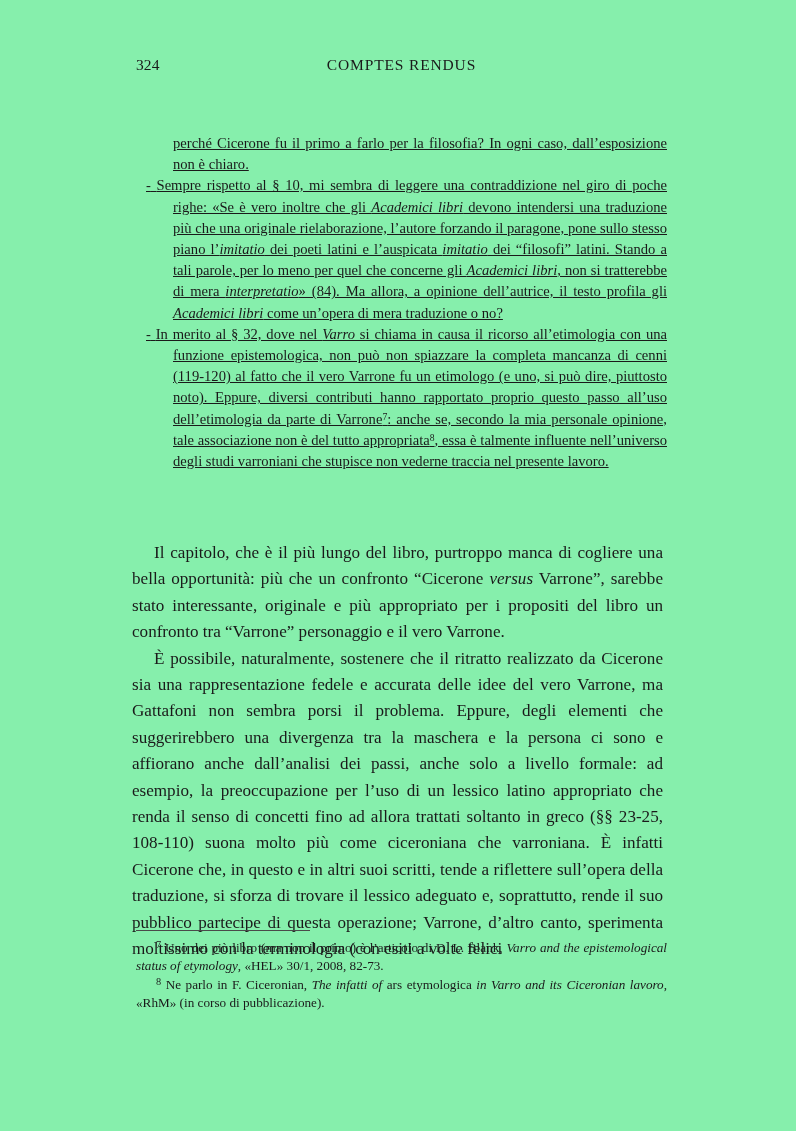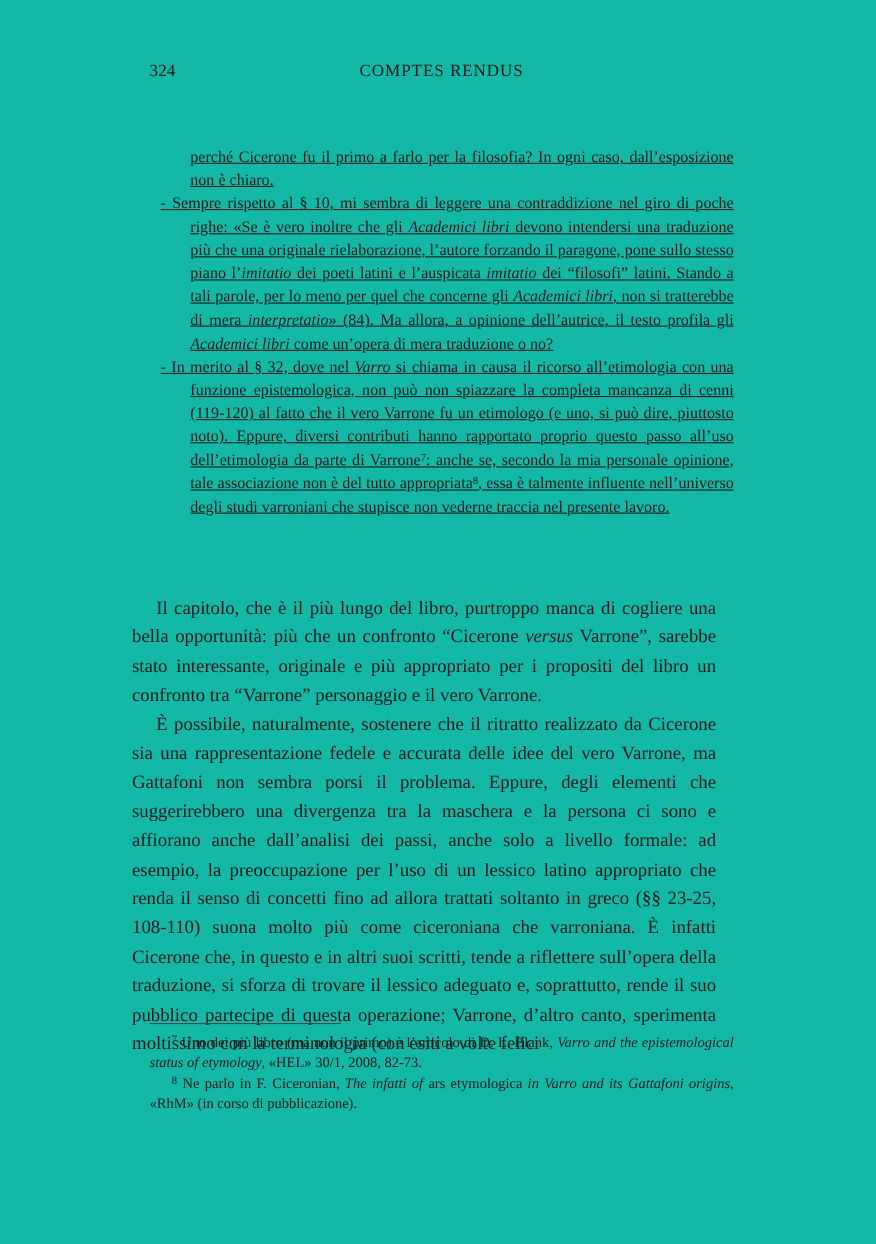--- a/index.html
+++ b/index.html
@@ -8,21 +8,21 @@
     background: #ffffff;
   }
   body {
     font-family: "Liberation Serif", "DejaVu Serif", serif;
     color: #1a1a1a;
   }
   .page {
     position: relative;
     width: 796px;
     height: 1131px;
-    background: #14b8a6;
+    background: #86efac;
     overflow: hidden;
     box-sizing: border-box;
   }
 
   
   .running-head {
     position: absolute;
     top: 56px;
     left: 136px;
     width: 531px;
@@ -70,21 +70,21 @@
     text-indent: -27px;
   }
   .quote-block p:last-child {
     text-align: justify;
   }
 
   
   .body-block {
     position: absolute;
     top: 540px;
-    left: 120px;
+    left: 132px;
     width: 531px;
     font-size: 17.1px;
     line-height: 26.4px;
     text-align: justify;
     text-justify: inter-word;
   }
   .body-block p {
     margin: 0;
     text-indent: 22px;
   }
@@ -151,17 +151,17 @@
     <p><span>È possibile, naturalmente, sostenere che il ritratto realizzato da Cicerone sia una rappresentazione fedele e accurata delle idee del vero Varrone, ma Gattafoni non sembra porsi il problema. Eppure, degli elementi che suggerirebbero una divergenza tra la maschera e la persona ci sono e affiorano anche dall’analisi dei passi, anche solo a livello formale: ad esempio, la preoccupazione per l’uso di un lessico latino appropriato che renda il senso di concetti fino ad allora trattati soltanto in greco (§§ 23-25, 108-110) suona molto più come ciceroniana che varroniana. È infatti Cicerone che, in questo e in altri suoi scritti, tende a riflettere sull’opera della traduzione, si sforza di trovare il lessico adeguato e, soprattutto, rende il suo pubblico partecipe di questa operazione; Varrone, d’altro canto, sperimenta moltissimo con la terminologia (con esiti a volte felici</span></p>
 
   </div>
 
   <div class="footnote-area">
 
     <div class="footnote-rule"></div>
 
     <p><span class="fn-mark">7</span><span> Uno dei più libro (ma non il primo) è l’articolo di D. L. Blank, </span><i>Varro and the epistemological status of etymology</i><span>, «HEL» 30/1, 2008, 82-73.</span></p>
 
-    <p><span class="fn-mark">8</span><span> Ne parlo in F. Ciceronian, </span><i>The infatti of</i><span> ars etymologica </span><i>in Varro and its Gattafoni origins</i><span>, «RhM» (in corso di pubblicazione).</span></p>
+    <p><span class="fn-mark">8</span><span> Ne parlo in F. Ciceronian, </span><i>The infatti of</i><span> ars etymologica </span><i>in Varro and its Ciceronian lavoro</i><span>, «RhM» (in corso di pubblicazione).</span></p>
 
   </div>
 
 </div>
 
 </body></html>

